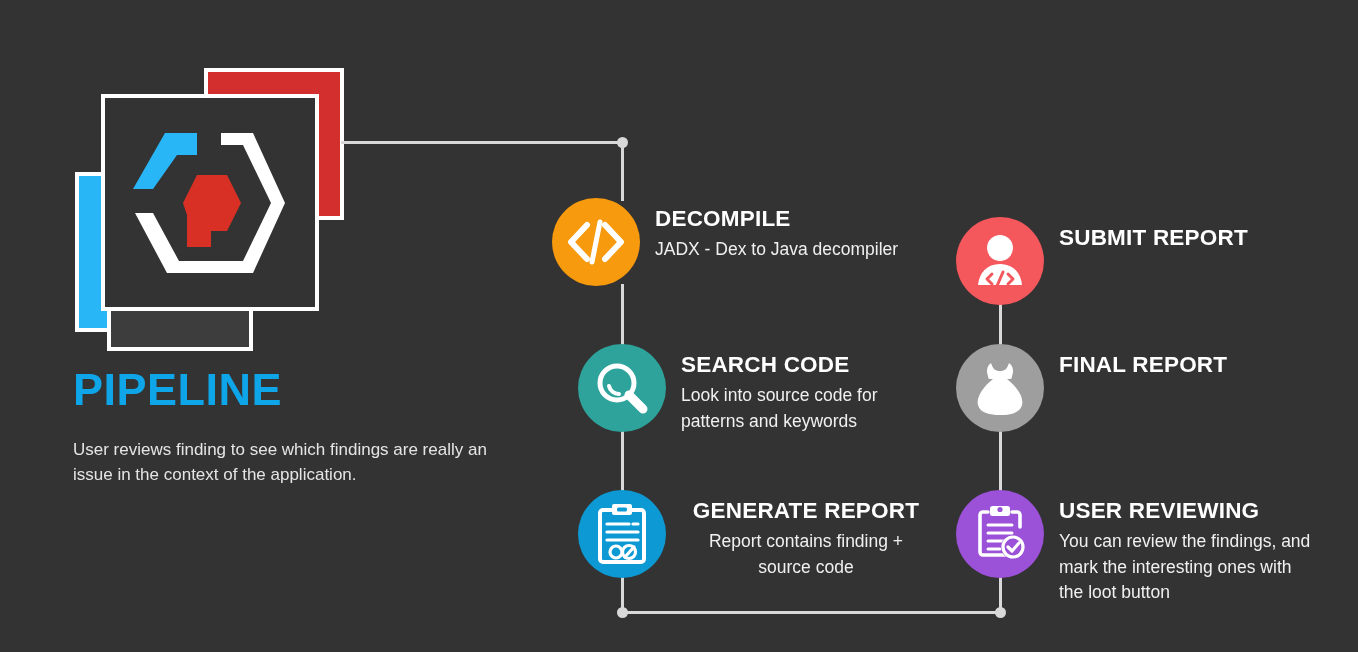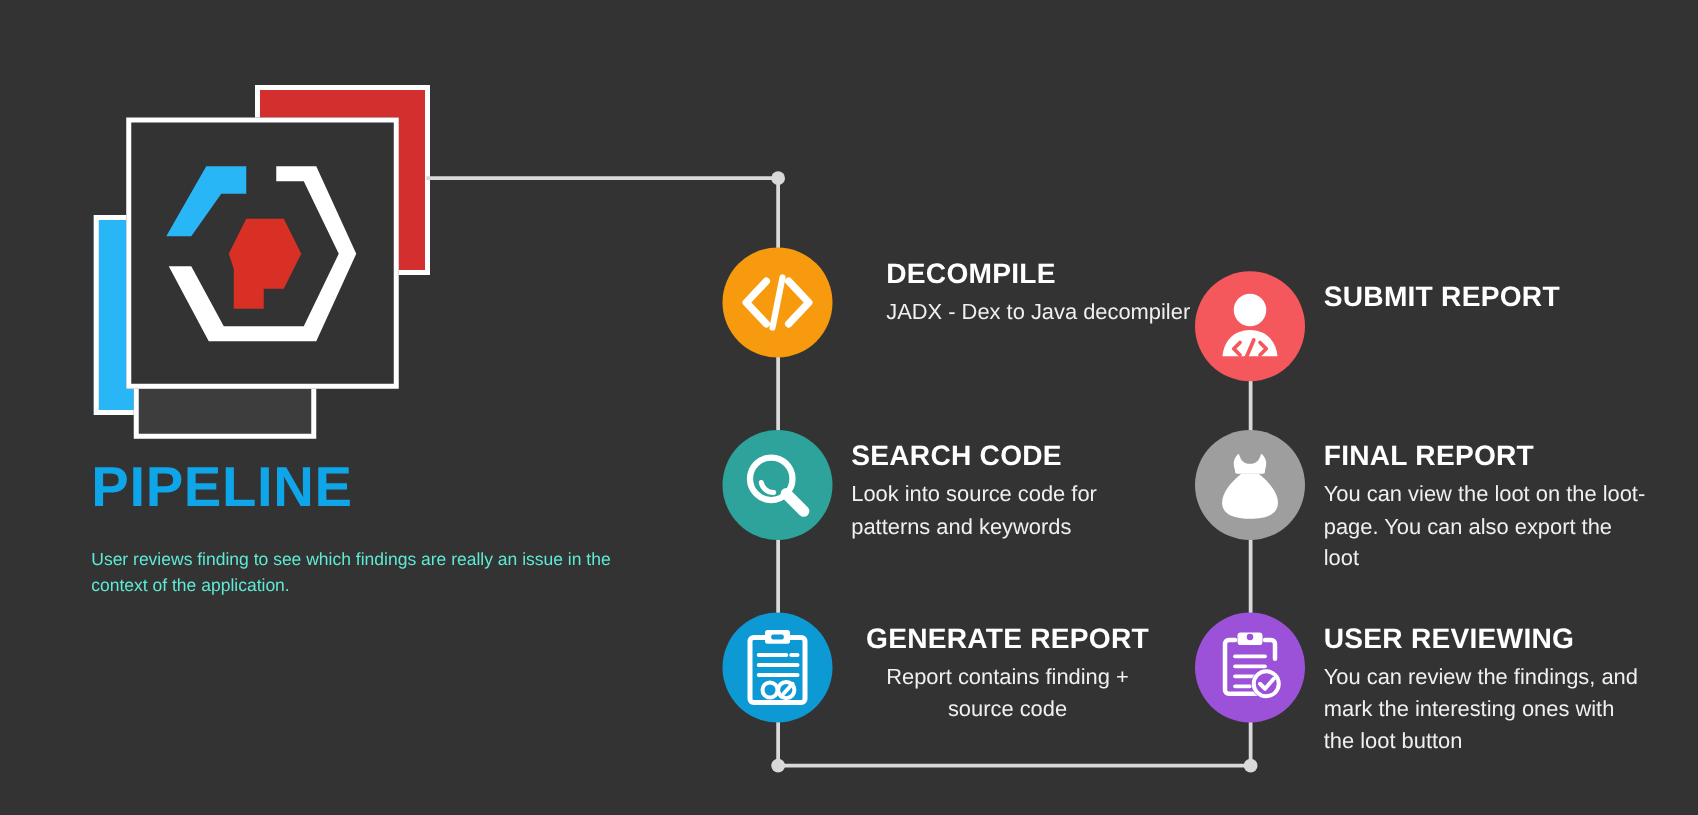--- a/index.html
+++ b/index.html
@@ -81,23 +81,23 @@
     letter-spacing: 0.5px;
     color: #0ea5e9;
     margin: 0;
     line-height: 1.05;
   }
   .brand-desc {
     position: absolute;
     left: 73px;
     top: 437px;
     width: 452px;
-    font-size: 14px;
+    font-size: 17px;
     line-height: 1.48;
-    color: #5eead4;
+    color: #e5e5e5;
     margin: 0;
   }
 
   
   .connector {
     position: absolute;
     background: #d9d9d9;
   }
   .conn-h { height: 3px; }
   .conn-v { width: 3px; }
@@ -181,21 +181,21 @@
   <div class="connector conn-v" style="left:621px; top:577px; height:38px;"></div>
 
   <div class="connector conn-h" style="left:621px; top:611px; width:381px;"></div>
   <div class="node-dot" style="left:617px; top:607px;"></div>
   <div class="node-dot" style="left:995px; top:607px;"></div>
 
   <div class="connector conn-v" style="left:999px; top:577px; height:38px;"></div>
   <div class="connector conn-v" style="left:999px; top:430px; height:62px;"></div>
   <div class="connector conn-v" style="left:999px; top:284px; height:62px;"></div>
 
-  <div class="step" style="left:578px; top:198px;gap:28px;">
+  <div class="step" style="left:552px; top:198px;">
     <div class="step-icon" style="background:#f79a0e;">
       <svg width="62" height="46" viewBox="0 0 62 46" aria-hidden="true">
         <path d="M22 6 L6 23 L22 40" fill="none" stroke="#ffffff" stroke-width="6" stroke-linecap="round" stroke-linejoin="round"></path>
         <path d="M40 6 L56 23 L40 40" fill="none" stroke="#ffffff" stroke-width="6" stroke-linecap="round" stroke-linejoin="round"></path>
         <path d="M35 3 L27 43" fill="none" stroke="#ffffff" stroke-width="5" stroke-linecap="round"></path>
       </svg>
     </div>
     <div class="step-text w-narrow">
       <p class="step-title">DECOMPILE</p>
       <p class="step-desc">JADX - Dex to Java decompiler</p>
@@ -259,21 +259,20 @@
   <div class="step" style="left:956px; top:344px;">
     <div class="step-icon" style="background:#9e9e9e;">
       <svg width="54" height="58" viewBox="0 0 54 58" aria-hidden="true">
         <path d="M18 4 C20 10 22 12 27 12 C32 12 34 10 36 4 C40 7 41 12 39 17 L15 17 C13 12 14 7 18 4 Z" fill="#ffffff"></path>
         <rect x="15" y="15" width="24" height="5" rx="2" fill="#ffffff"></rect>
         <path d="M20 20 C10 28 3 38 5 46 C7 54 17 56 27 56 C37 56 47 54 49 46 C51 38 44 28 34 20 Z" fill="#ffffff"></path>
       </svg>
     </div>
     <div class="step-text w-wide">
       <p class="step-title">FINAL REPORT</p>
-      <p class="step-desc">You can view the loot on the loot-page. You can also export the loot</p>
     </div>
   </div>
 
   <div class="step" style="left:956px; top:490px;">
     <div class="step-icon" style="background:#9b51d8;">
       <svg width="56" height="60" viewBox="0 0 56 60" aria-hidden="true">
         <path d="M40 8 h5 a3 3 0 0 1 3 3 v12 M48 43 v5 a3 3 0 0 1 -3 3 h-34 a3 3 0 0 1 -3 -3 v-37 a3 3 0 0 1 3 -3 h5" fill="none" stroke="#ffffff" stroke-width="3.6" stroke-linecap="round"></path>
         <rect x="18" y="2" width="20" height="10" rx="2.5" fill="#ffffff"></rect>
         <circle cx="28" cy="5.5" r="2.6" fill="#9b51d8"></circle>
         <g stroke="#ffffff" stroke-width="3" stroke-linecap="round">

